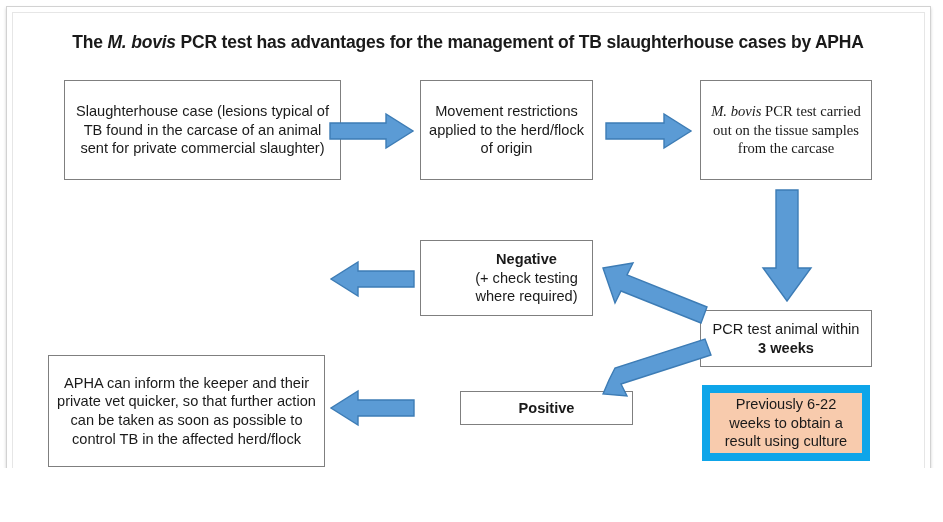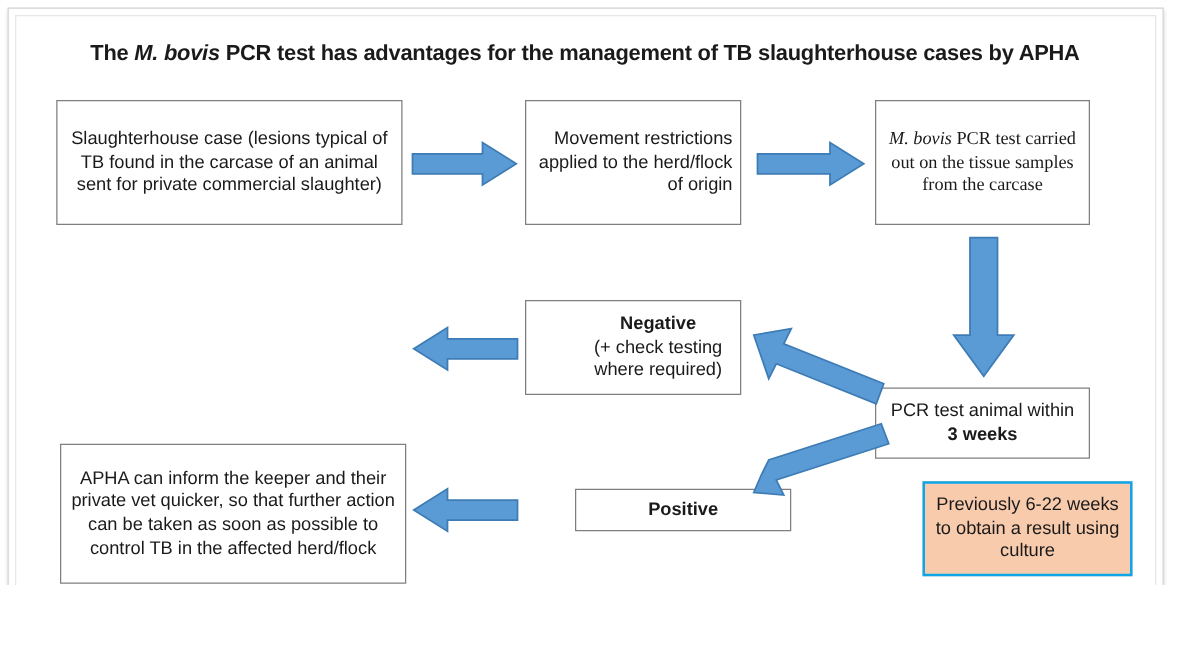--- a/index.html
+++ b/index.html
@@ -61,22 +61,21 @@
     align-items: center;
     justify-content: center;
     text-align: center;
     color: #1a1a1a;
     font-size: 14.6px;
     line-height: 1.27;
     padding: 3px 6px;
   }
   .node.highlight {
     background: #f8cbad;
-    border: 2px solid #0ea5e9;
-    margin-left: 36px;
+    border: 8px solid #0ea5e9;
   }
   .node .ital { font-style: italic; }
   .node .bold { font-weight: bold; }
 
   
   .arrow-svg {
     position: absolute;
     overflow: visible;
   }
   .arrow-shape {
@@ -88,25 +87,25 @@
 </head>
 <body>
 
 <div id="canvas">
 
   <div id="outer-frame"></div>
   <div id="inner-frame"></div>
 
   <div class="title"><span>The </span><span class="ital">M. bovis</span><span> PCR test has advantages for the management of TB slaughterhouse cases by APHA</span></div>
 
-  <div class="node" style="left:45px; top:80px; width:277px; height:100px;justify-content:center;">
+  <div class="node" style="left:64px; top:80px; width:277px; height:100px;justify-content:center;">
     <span>Slaughterhouse case (lesions typical of TB found in the carcase of an animal sent for private commercial slaughter)</span>
   </div>
 
-  <div class="node" style="left:420px; top:80px; width:173px; height:100px;text-align:right;">
+  <div class="node" style="left:420px; top:80px; width:173px; height:100px;">
     <span>Movement restrictions applied to the herd/flock of origin</span>
   </div>
 
   <div class="node" style="left:700px; top:80px; width:172px; height:100px;font-family:Liberation Serif, serif;">
     <span><span class="ital">M. bovis</span><span> PCR test carried out on the tissue samples from the carcase</span></span>
   </div>
 
 
   <div class="node" style="left:420px; top:240px; width:173px; height:76px;padding-left:46px;">
     <span><span class="bold">Negative</span><br><span>(+ check testing</span><br><span>where required)</span></span>

